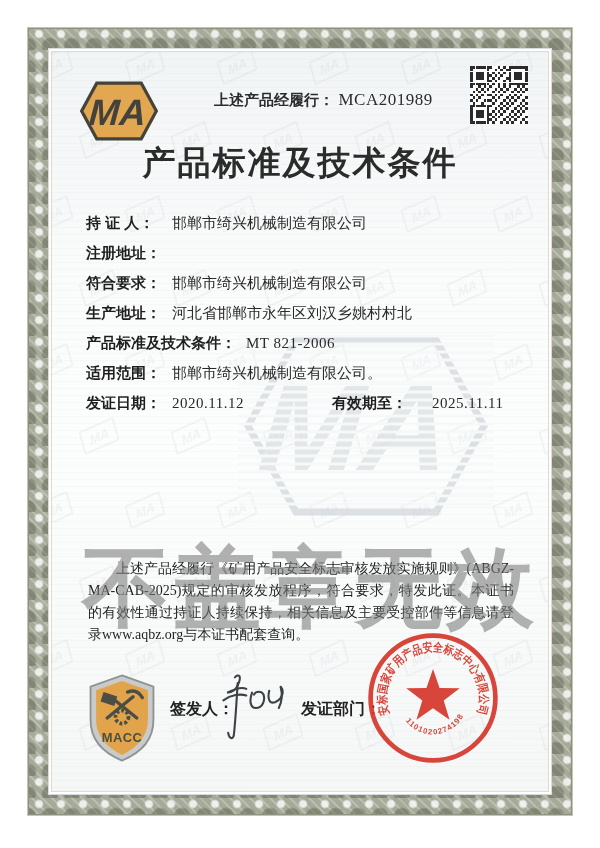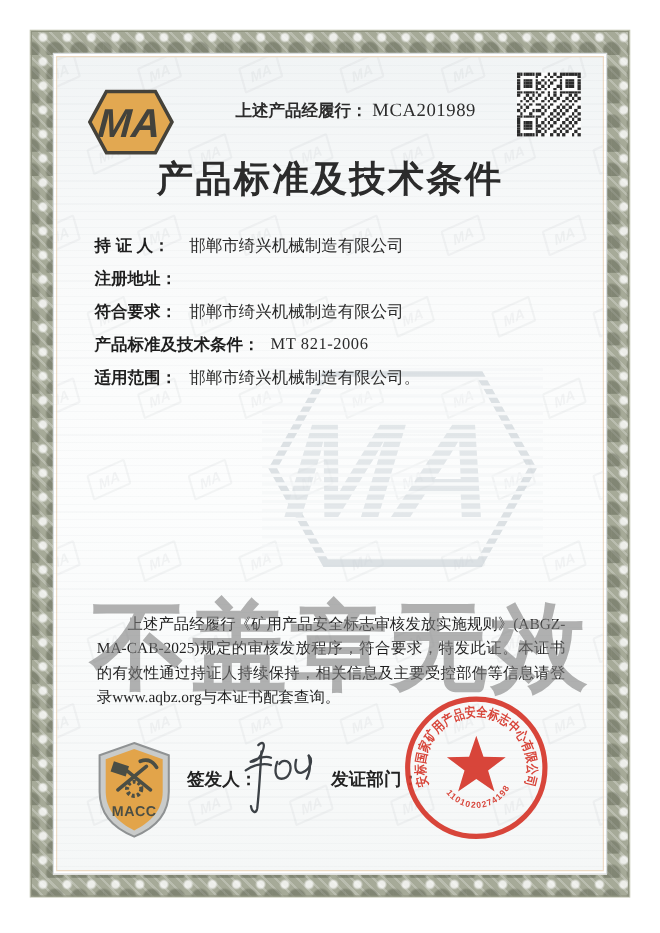--- a/index.html
+++ b/index.html
@@ -411,26 +411,36 @@
       <span class="val">邯郸市绮兴机械制造有限公司</span>
     </div>
     <div class="row">
       <span class="lbl">注册地址：</span>
     </div>
     <div class="row">
       <span class="lbl">符合要求：</span>
       <span class="val">邯郸市绮兴机械制造有限公司</span>
     </div>
     <div class="row">
+      <span class="lbl">生产地址：</span>
+      <span class="val">河北省邯郸市永年区刘汉乡姚村村北</span>
+    </div>
+    <div class="row">
       <span class="lbl auto">产品标准及技术条件：</span>
       <span class="val num">MT 821-2006</span>
     </div>
     <div class="row">
       <span class="lbl">适用范围：</span>
       <span class="val">邯郸市绮兴机械制造有限公司。</span>
+    </div>
+    <div class="row">
+      <span class="lbl">发证日期：</span>
+      <span class="val num w160">2020.11.12</span>
+      <span class="lbl l2">有效期至：</span>
+      <span class="val num">2025.11.11</span>
     </div>
   </div>
 
   <div class="statement">上述产品经履行《矿用产品安全标志审核发放实施规则》(ABGZ-MA-CAB-2025)规定的审核发放程序，符合要求，特发此证。本证书的有效性通过持证人持续保持，相关信息及主要受控部件等信息请登录www.aqbz.org与本证书配套查询。</div>
 
   <div class="invalid-wm">不盖章无效</div>
 
   <svg class="shield" viewBox="0 0 80 96">
     <path d="M40,2 L74,14 V50 C74,72 60,86 40,94 C20,86 6,72 6,50 V14 Z" fill="#c9cbca" stroke="#8f9293" stroke-width="2"></path>
     <path d="M40,8 L68,18 V50 C68,68 56,80 40,88 C24,80 12,68 12,50 V18 Z" fill="#e2a44a"></path>

